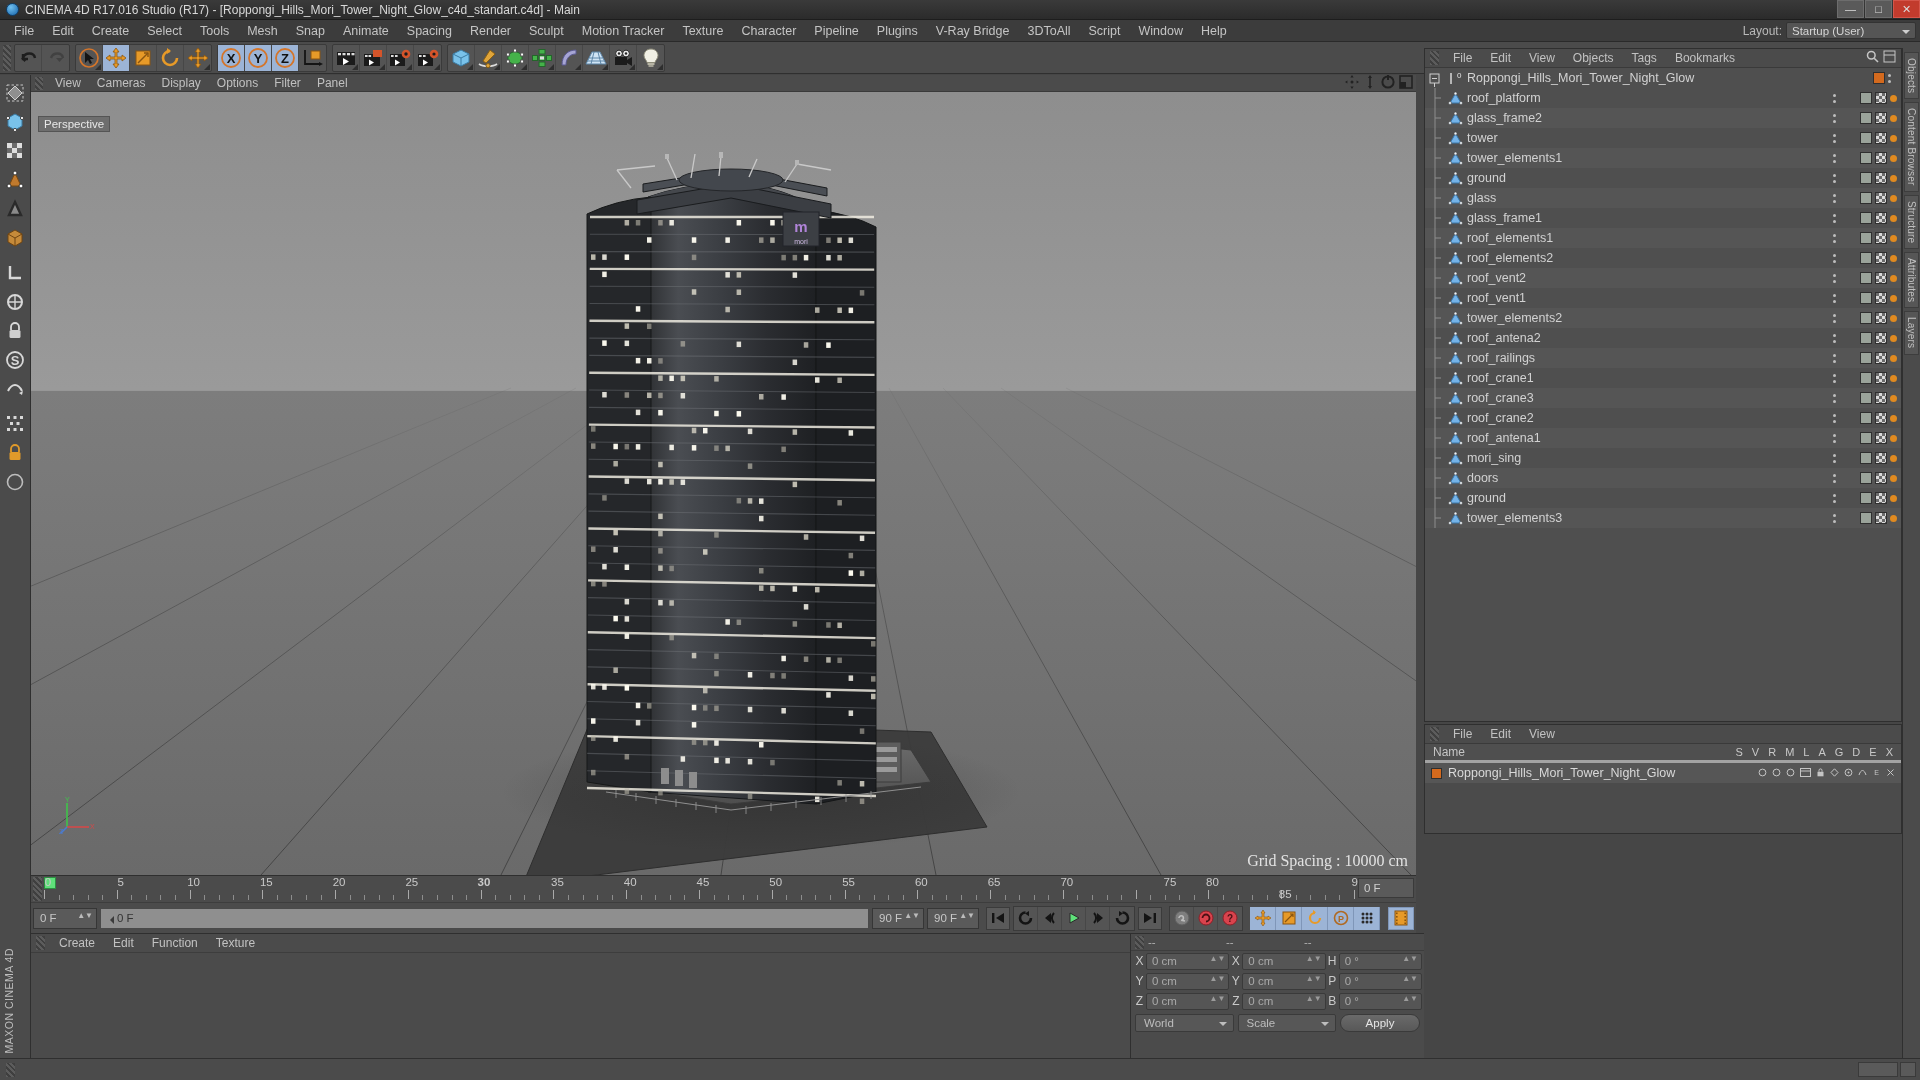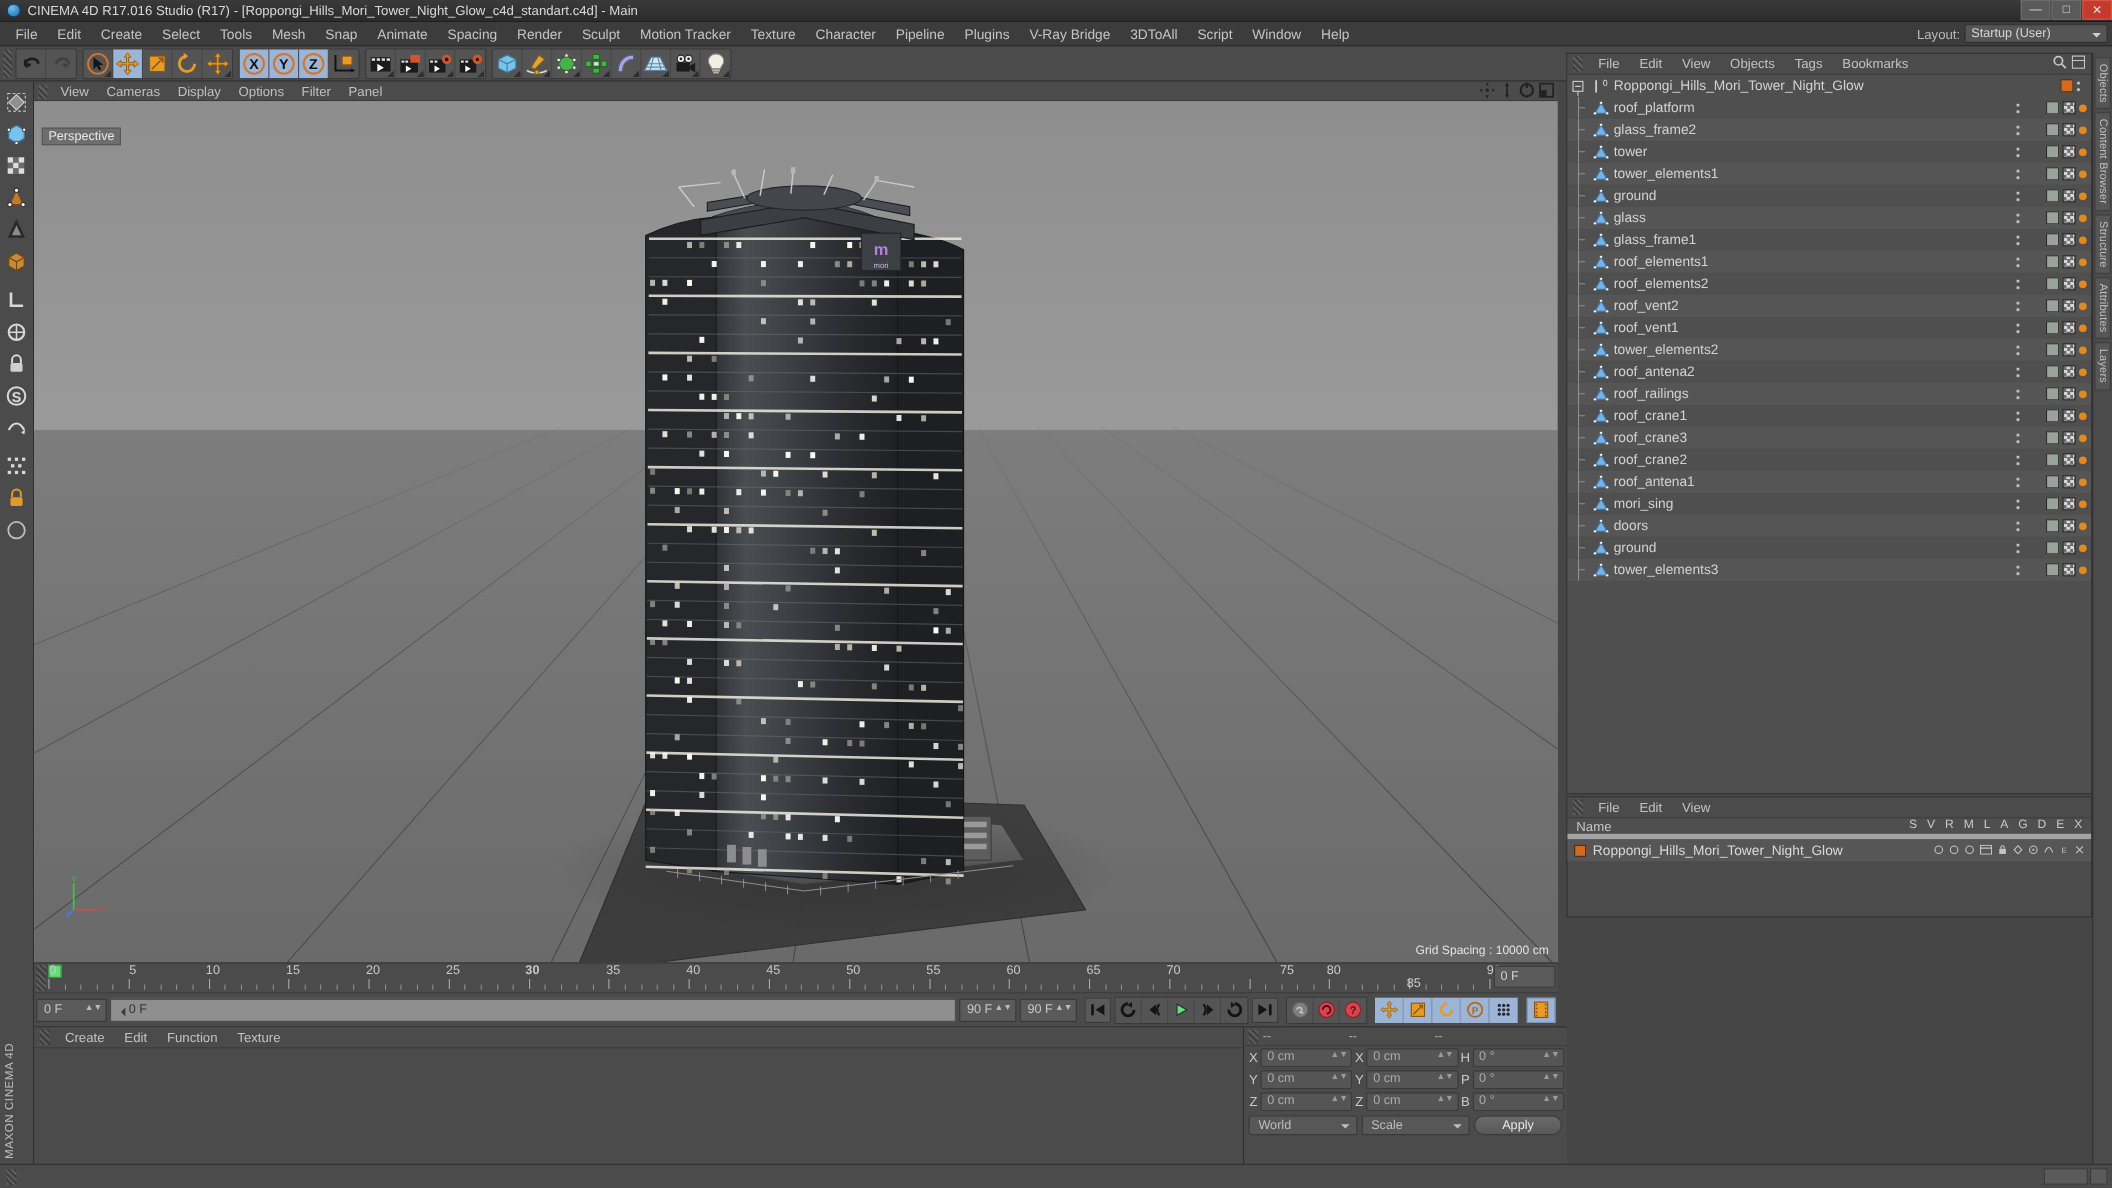--- a/index.html
+++ b/index.html
@@ -76,21 +76,21 @@
   #vpheader{height:17px;background:#4b4b4b;display:flex;align-items:center;border-bottom:1px solid #3a3a3a;position:relative;}
   #vpheader .vgrip{width:8px;height:13px;background:repeating-linear-gradient(45deg,#5c5c5c 0 2px,#3f3f3f 2px 4px);margin:0 4px;}
   #vpheader .vm{padding:0 8px;font-size:12px;color:#c0c0c0;line-height:17px;cursor:default;}
   #vpicons{position:absolute;right:3px;top:0;height:17px;display:flex;align-items:center;gap:4px;}
   #vp3d{position:absolute;left:0;top:17px;right:0;bottom:0;overflow:hidden;background:#8c8c8c;}
   #persplabel{
     position:absolute;left:7px;top:24px;background:#6e6e6e;border:1px solid #555;
     font-size:11.5px;color:#e8e8e8;padding:1px 5px;z-index:6;
   }
   #gridspacing{
-    position:absolute;right:8px;bottom:5px;font-size:11px;color:#e2e2e2;z-index:6;
+    position:absolute;right:8px;bottom:5px;font-size:16px;color:#e2e2e2;z-index:6;font-family:Liberation Serif, serif;
   }
   
   .sky{position:absolute;left:0;top:0;width:100%;height:38%;
     background:linear-gradient(#8e8e8e,#9a9a9a);}
   .ground{position:absolute;left:0;top:38%;width:100%;height:62%;
     background:linear-gradient(#7d7d7d,#6a6a6a);}
   .horizon{position:absolute;left:0;top:38%;width:100%;height:1px;background:#b9b9b9;opacity:.45;}
   
   #axisgizmo{position:absolute;left:28px;bottom:40px;width:40px;height:40px;z-index:7;}
   
@@ -137,21 +137,21 @@
   .orow .oname{white-space:nowrap;}
   .orow .tagcol{position:absolute;right:4px;top:0;height:20px;display:flex;align-items:center;gap:3px;}
   .tag{width:12px;height:12px;border:1px solid #2f2f2f;}
   .dot2{width:9px;height:9px;display:flex;flex-direction:column;justify-content:space-between;}
   .dot2 i{width:3px;height:3px;border-radius:50%;background:#bdbdbd;display:block;}
   
   #attrmgr{position:absolute;left:1424px;top:724px;width:478px;height:110px;background:#4b4b4b;border:1px solid #2f2f2f;}
   #attrmenu{height:19px;display:flex;align-items:center;background:#4b4b4b;border-bottom:1px solid #3a3a3a;}
   #attrmenu .grip{width:9px;height:14px;background:repeating-linear-gradient(45deg,#5c5c5c 0 2px,#3f3f3f 2px 4px);margin:0 5px;}
   #attrmenu .am{padding:0 9px;font-size:12px;color:#c2c2c2;line-height:19px;}
-  #lhead{height:19px;display:flex;align-items:flex-start;background:#4f4f4f;border-bottom:5px solid #a3a3a3;font-size:12px;color:#c5c5c5;padding-left:8px;}
+  #lhead{height:19px;display:flex;align-items:center;background:#4f4f4f;border-bottom:3px solid #a3a3a3;font-size:12px;color:#c5c5c5;padding-left:8px;}
   #lhead .cols{margin-left:auto;display:flex;gap:9px;padding-right:8px;font-size:11px;color:#c9c9c9;}
   #lrow{height:20px;display:flex;align-items:center;background:#565656;font-size:12.5px;color:#d8d8d8;padding-left:6px;}
   #lrow .swatch{width:11px;height:11px;background:#d46a1e;border:1px solid #2f2f2f;margin-right:6px;}
   #lrow .licons{margin-left:auto;display:flex;align-items:center;gap:5px;padding-right:6px;}
   
   #coordmgr{position:absolute;left:1131px;top:933px;width:293px;height:125px;background:#4b4b4b;border-top:1px solid #2f2f2f;}
   #coordhead{height:17px;display:flex;align-items:center;font-size:11.5px;color:#b3b3b3;border-bottom:1px solid #3d3d3d;}
   #coordhead .grip{width:9px;height:13px;background:repeating-linear-gradient(45deg,#5c5c5c 0 2px,#3f3f3f 2px 4px);margin:0 4px;}
   #coordhead .h{width:78px;text-align:left;}
   .crow{height:20px;display:flex;align-items:center;gap:0;padding:1px 2px;}

